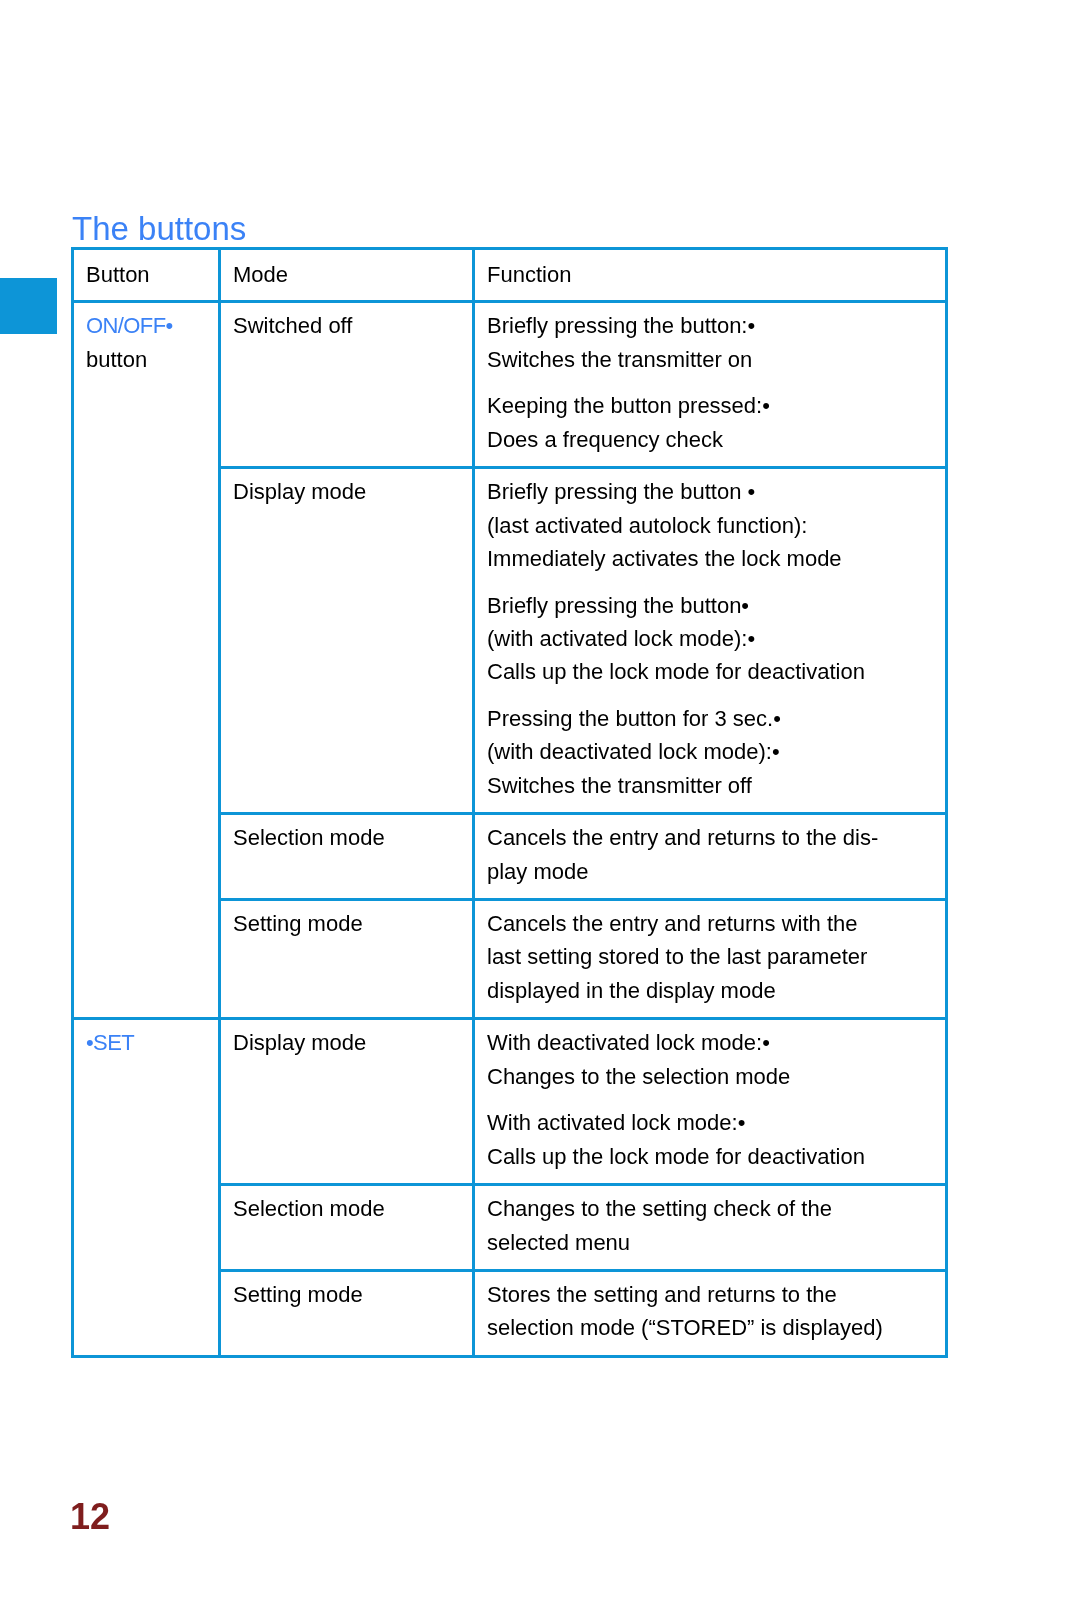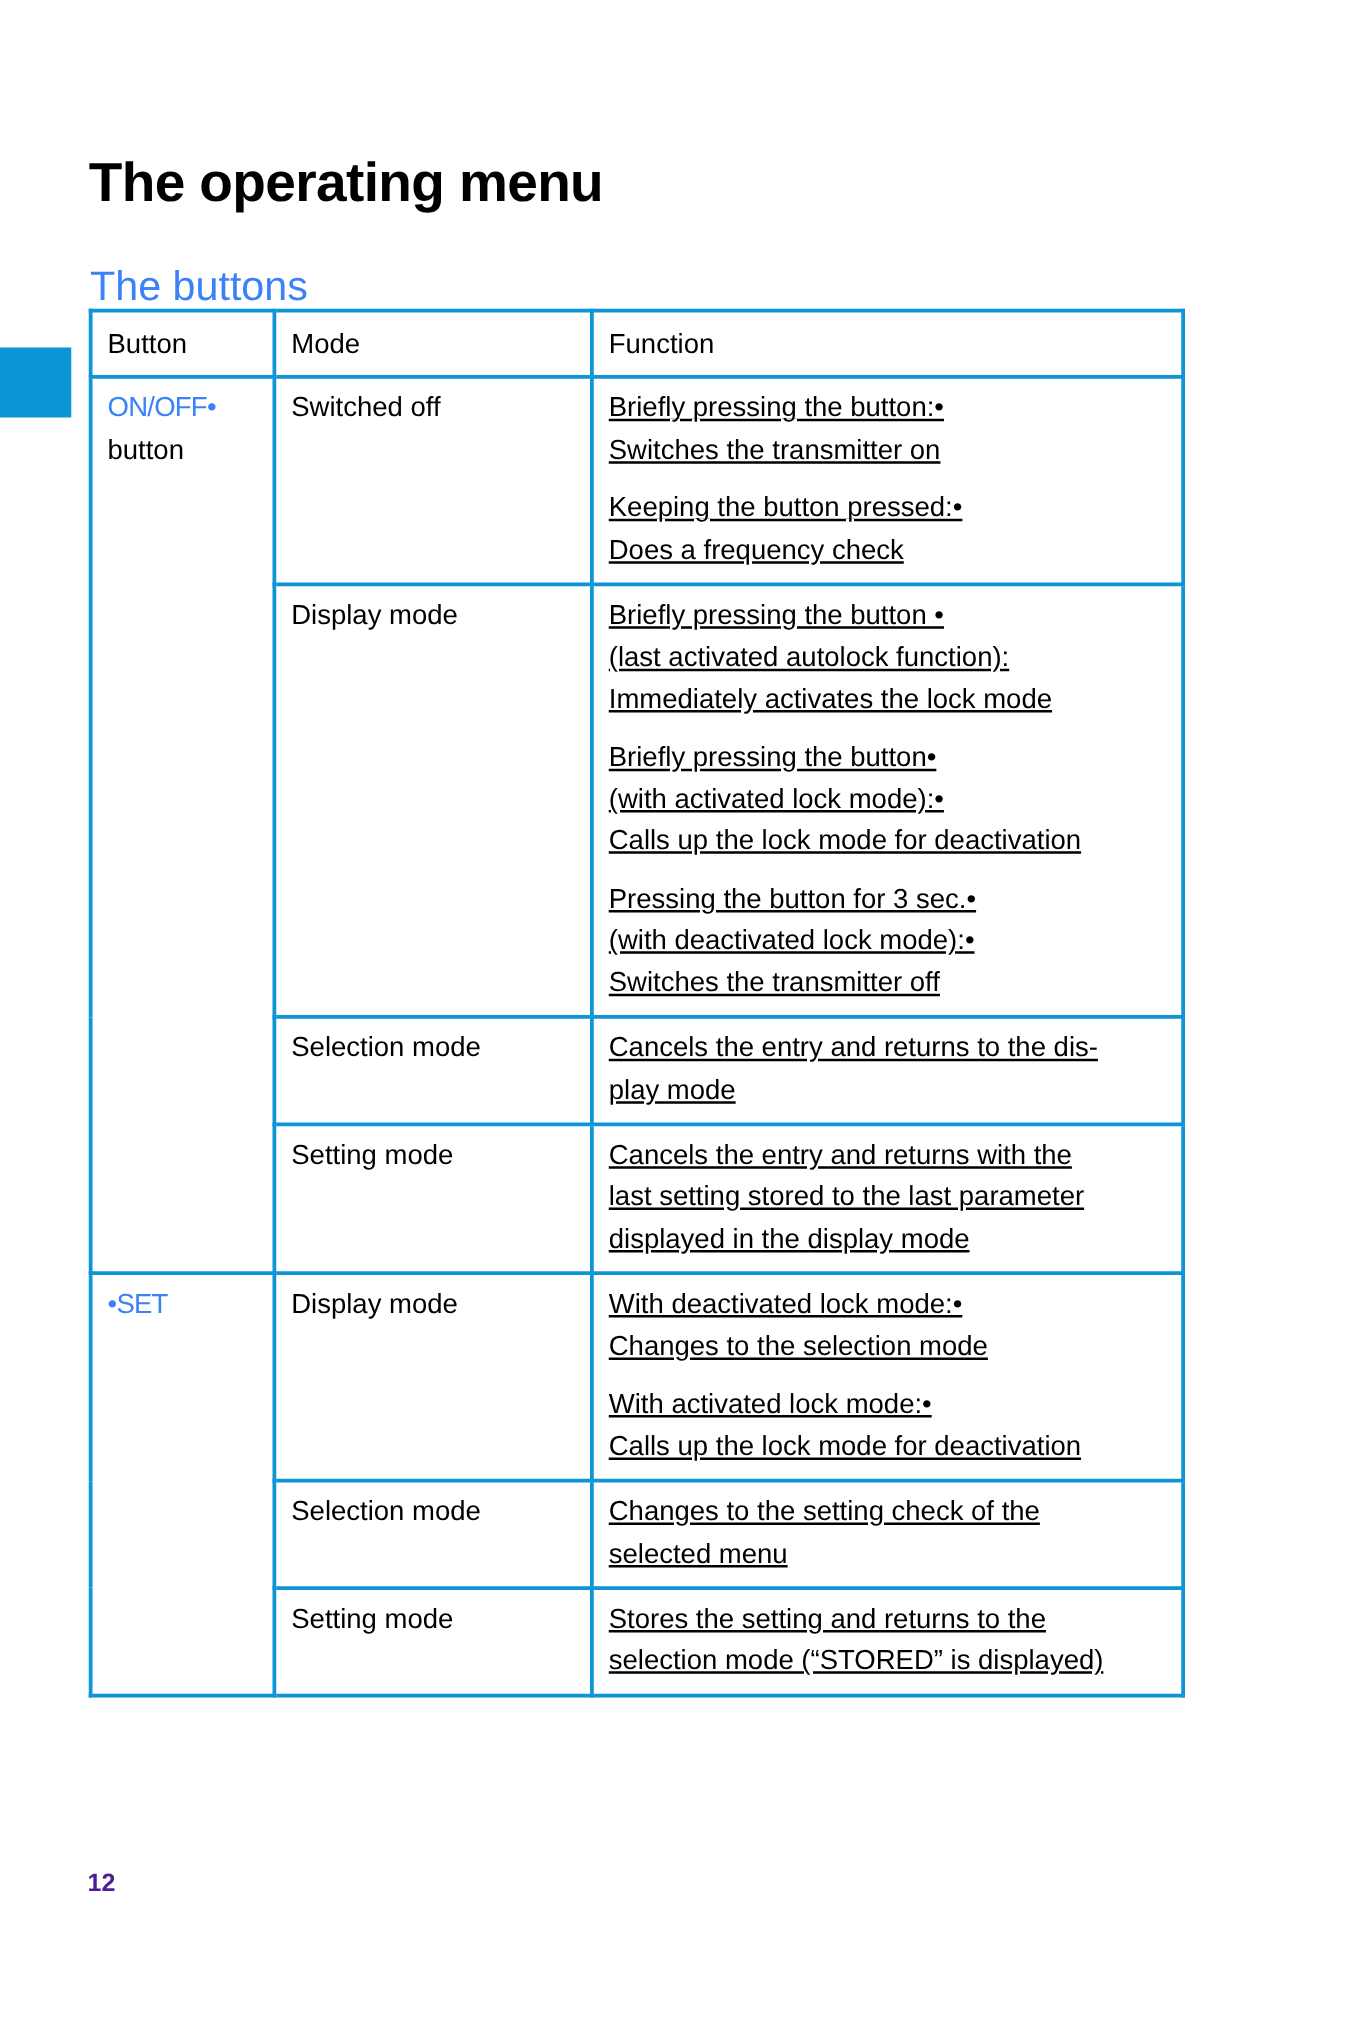--- a/index.html
+++ b/index.html
@@ -96,42 +96,41 @@
     font-size: 22px;
     line-height: 1;
   }
   .sub-label {
     display: block;
     color: #000;
     font-size: 22px;
   }
 
   
-  .fgroup { margin: 0 0 13px 0; text-decoration: underline; }
+  .fgroup { margin: 0 0 13px 0; }
   .fgroup:last-child { margin-bottom: 0; }
   .fline { display: block; white-space: nowrap; }
 
   
   .page-number {
     position: absolute;
     left: 70px;
     top: 1496px;
-    font-size: 20px;
+    font-size: 36px;
     font-weight: bold;
-    color: #4c1d95;
+    color: #7f1d1d;
   }
 </style>
 </head>
 <body>
 
 <div class="page">
 
   <div class="margin-tab"></div>
 
-  <h1 class="page-title">The operating menu</h1>
   <h2 class="section-title">The buttons</h2>
 
   <table class="btn-table">
     <colgroup>
       <col class="col-button">
       <col class="col-mode">
       <col class="col-func">
     </colgroup>
     <thead>
       <tr>

